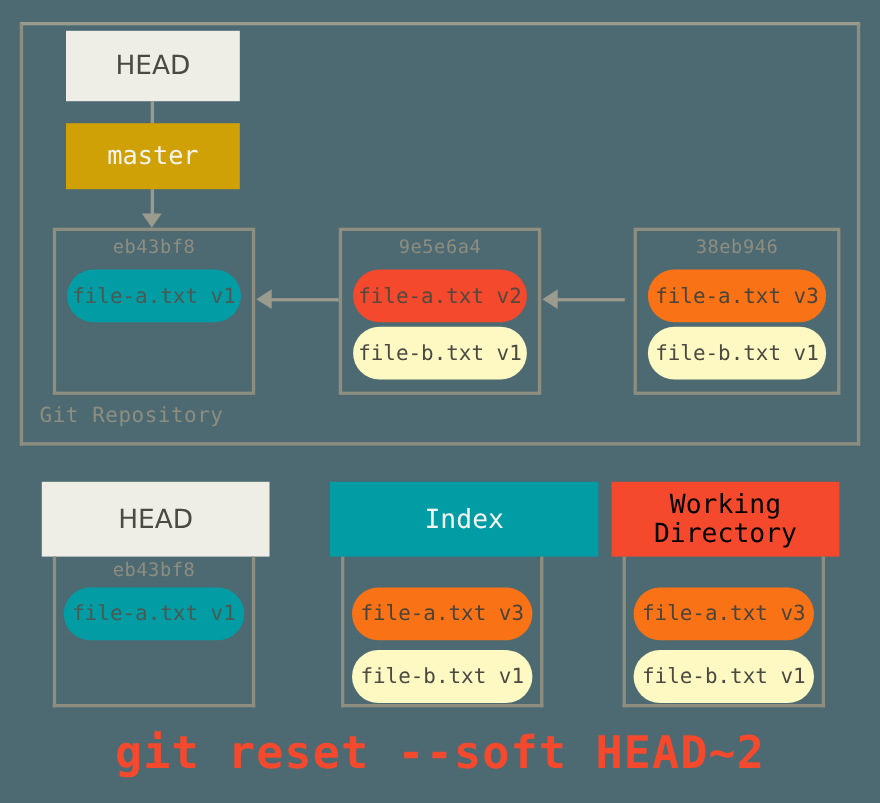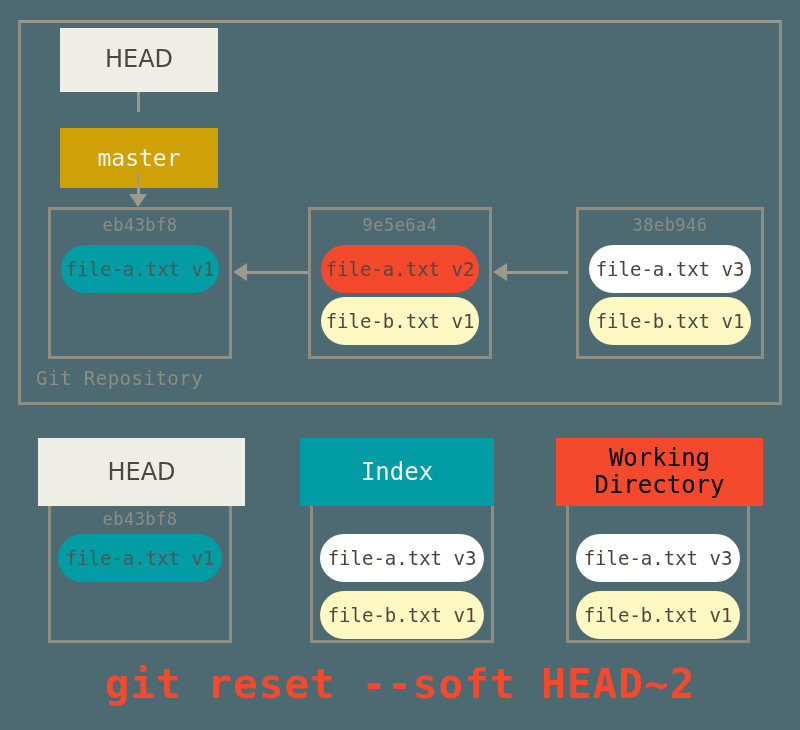--- a/index.html
+++ b/index.html
@@ -61,21 +61,21 @@
   .refbox.head-top {
     left: 60px; top: 28px;
     width: 158px; height: 64px;
     background: #eeeee7;
     color: #4a4a42;
     font-family: "DejaVu Sans", sans-serif;
     font-size: 24px;
   }
 
   .refbox.master {
-    left: 60px; top: 128px;
+    left: 60px; top: 112px;
     width: 158px; height: 60px;
     background: #cfa106;
     color: #f4f4ef;
     font-size: 23px;
   }
 
   
   .vline {
     background: #9a9a8d;
     width: 3px;
@@ -121,21 +121,21 @@
     justify-content: center;
     height: 48px;
     border-radius: 26px;
     font-size: 19px;
     letter-spacing: 0px;
     white-space: nowrap;
   }
 
   .pill.teal   { background: #029ca5; color: #4a5a52; }
   .pill.red    { background: #f4492d; color: #53493f; }
-  .pill.gold   { background: #ffffff; color: #4a443a; }
+  .pill.gold   { background: #f97316; color: #4a443a; }
   .pill.cream  { background: #fef9c3; color: #4a4a42; }
 
   
   .area-header {
     display: flex;
     align-items: center;
     justify-content: center;
     text-align: center;
     line-height: 1.12;
   }
@@ -221,21 +221,21 @@
     <div class="pill cream" style="margin:4px 10px 0 10px;">file-b.txt v1</div>
   </div>
 
   <div class="abs area-header cream" style="left:38px; top:438px; width:207px; height:68px;">
     <span>HEAD</span>
   </div>
   <div class="abs bracket" style="left:48px; top:506px; width:184px; height:137px;"></div>
   <div class="abs commit-sha" style="left:48px; top:508px; width:184px;">eb43bf8</div>
   <div class="abs pill teal" style="left:58px; top:534px; width:164px;">file-a.txt v1</div>
 
-  <div class="abs area-header teal" style="left:300px; top:438px; width:194px; height:68px;">
+  <div class="abs area-header teal" style="left:300px; top:438px; width:244px; height:68px;">
     <span>Index</span>
   </div>
   <div class="abs bracket" style="left:310px; top:506px; width:184px; height:137px;"></div>
   <div class="abs pill gold" style="left:320px; top:534px; width:164px;">file-a.txt v3</div>
   <div class="abs pill cream" style="left:320px; top:591px; width:164px;">file-b.txt v1</div>
 
   <div class="abs area-header red" style="left:556px; top:438px; width:207px; height:68px;">
     <span>
       <span>Working</span><br>
       <span>Directory</span>

